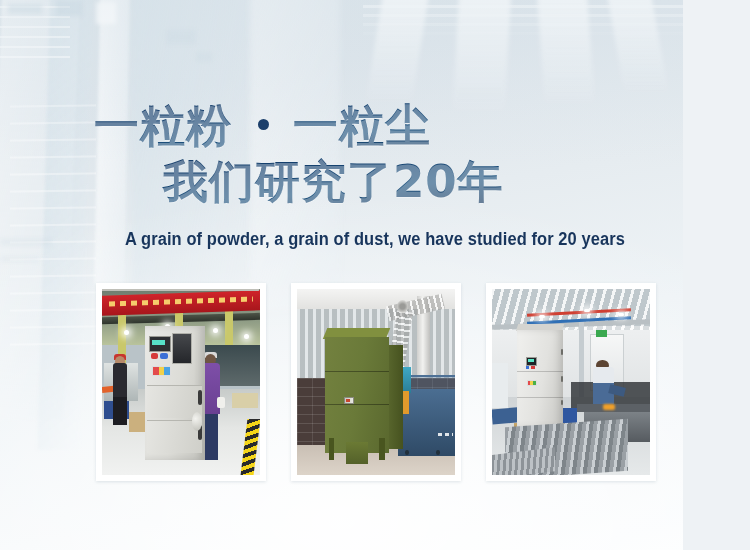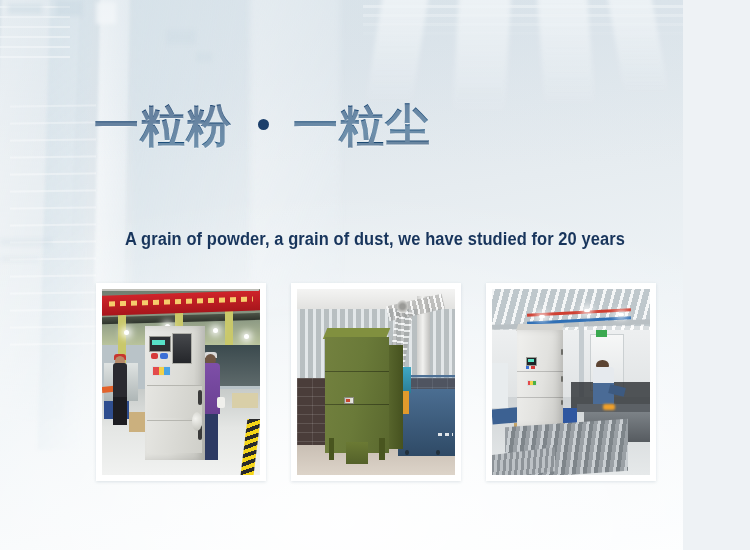--- a/index.html
+++ b/index.html
@@ -287,20 +287,21 @@
       <div class="ray" style="left:244px;width:44px;height:100px;transform:skewX(10deg);"></div>
       <div class="ray-bars"></div>
     </div>
 
     <div class="haze2"></div>
     <div class="haze"></div>
   </div>
 
   <div class="headline">
     <div class="hl-line hl1"><span>一粒粉</span><span class="dot-sep"></span><span>一粒尘</span></div>
+    <div class="hl-line hl2">我们研究了20年</div>
   </div>
 
   <div class="subtitle">A grain of powder, a grain of dust, we have studied for 20 years</div>
 
   <div class="photos">
 
     <div class="frame f1">
       <div class="photo">
         <div class="p1-ceiling"></div>
         <div class="p1-beam"></div>

